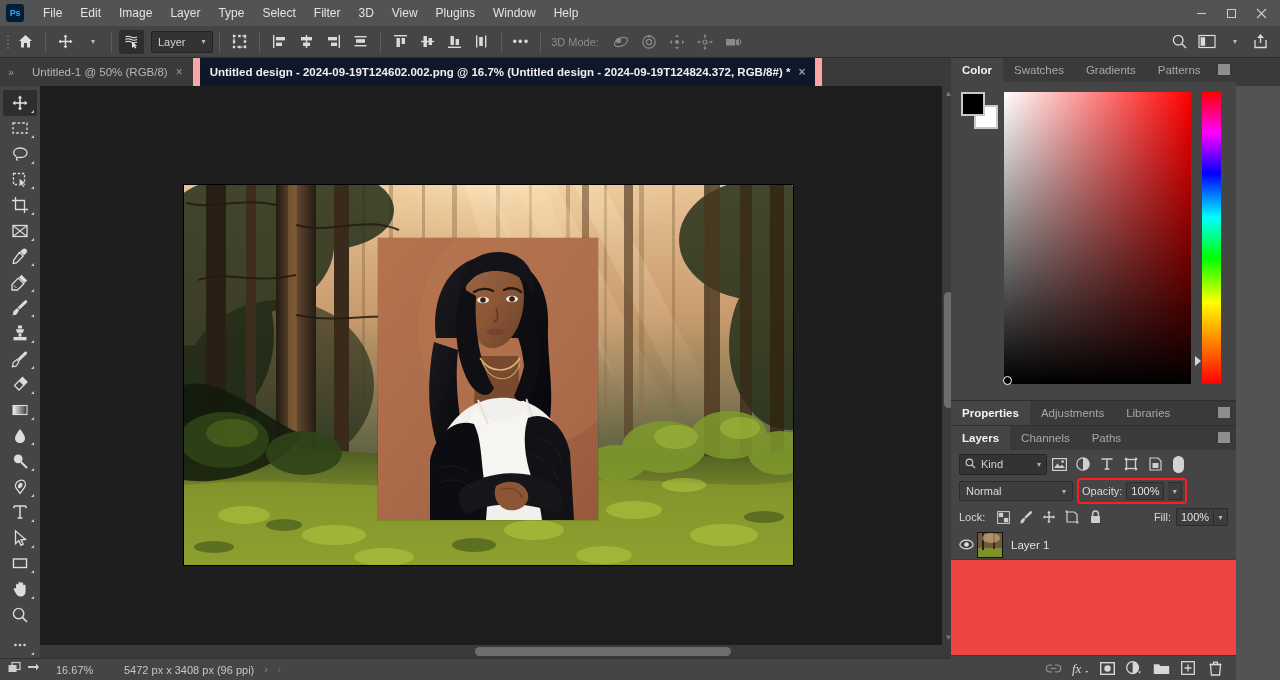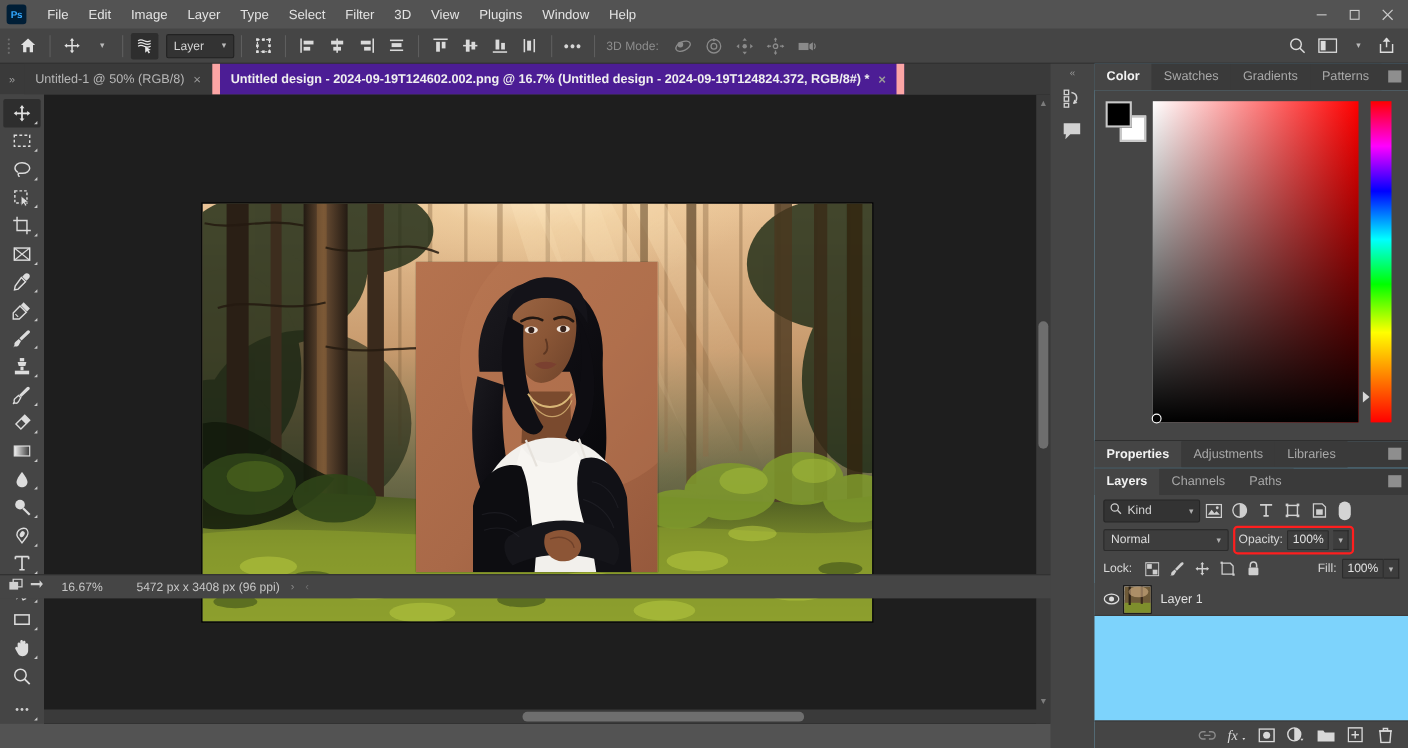--- a/index.html
+++ b/index.html
@@ -5,21 +5,21 @@
   * { box-sizing: border-box; margin: 0; padding: 0; }
   html, body {
     width: 1280px; height: 680px;
     background: #535353;
     font-family: "Liberation Sans", sans-serif;
     font-size: 11px;
     color: #d4d4d4;
     overflow: hidden;
     -webkit-font-smoothing: antialiased;
   }
-  .app { position: relative; width: 1280px; height: 544px; background: #535353; }
+  .app { position: relative; width: 1280px; height: 680px; background: #535353; }
 
   
   .menubar {
     position: absolute; left:0; top:0; width:1280px; height:26px;
     background:#535353; display:flex; align-items:center;
   }
   .ps-logo {
     width:18px; height:18px; margin-left:6px; margin-right:10px;
     background:#001e36; border-radius:3px; color:#31a8ff;
     font-size:9px; font-weight:bold; display:flex; align-items:center; justify-content:center;
@@ -59,21 +59,21 @@
   .tabbar {
     position:absolute; left:0; top:58px; width:1280px; height:28px;
     background:#3a3a3a; display:flex; align-items:flex-end;
   }
   .tab-collapse { width:22px; height:28px; display:flex; align-items:center; justify-content:center; color:#9d9d9d; font-size:10px; }
   .tab {
     height:28px; display:flex; align-items:center; padding:0 10px;
     background:#3a3a3a; color:#b7b7b7; font-size:11.5px; white-space:nowrap;
     border-right:7px solid #fca5a5; gap:8px;
   }
-  .tab.active { background:#4c1d95; color:#f0f0f0; font-weight:bold; }
+  .tab.active { background:#0f172a; color:#f0f0f0; font-weight:bold; }
   .tab .x { color:#9a9a9a; font-size:12px; line-height:1; }
 
   
   .toolbar {
     position:absolute; left:0; top:86px; width:40px; height:572px;
     background:#454545; display:flex; flex-direction:column; align-items:center; padding-top:4px;
   }
   .tool {
     width:34px; height:26px; display:flex; align-items:center; justify-content:center;
     position:relative; color:#d8d8d8; border-radius:2px; margin-bottom:0px;
@@ -117,21 +117,21 @@
   .sb-chev { color:#8a8a8a; padding:0 10px; font-size:10px; }
 
   
   .minidock {
     position:absolute; left:955px; top:58px; width:40px; height:622px; background:#454545;
     display:flex; flex-direction:column; align-items:center;
   }
   .minidock .collapse { width:40px; height:16px; display:flex; align-items:center; justify-content:center; color:#9d9d9d; font-size:9px; }
   .minidock .mdbtn { width:34px; height:30px; display:flex; align-items:center; justify-content:center; color:#d0d0d0; border-radius:2px; }
 
-  .rightdock { position:absolute; left:995px; top:58px; width:285px; height:622px; background:#7dd3fc; }
+  .rightdock { position:absolute; left:951px; top:58px; width:285px; height:622px; background:#ef4444; }
 
   .panel-tabs { display:flex; align-items:flex-end; height:24px; background:#3a3a3a; position:relative; }
   .ptab { height:24px; padding:0 11px; display:flex; align-items:center;
     font-size:11.5px; color:#a8a8a8; background:#3a3a3a; }
   .ptab.active { background:#454545; color:#f2f2f2; font-weight:bold; }
   .pmenu { position:absolute; right:6px; top:6px; width:12px; height:11px;
            background:#8e8e8e; }
 
   
   .colorpanel { height:318px; background:#454545; position:relative; padding:10px; display:flex; }

